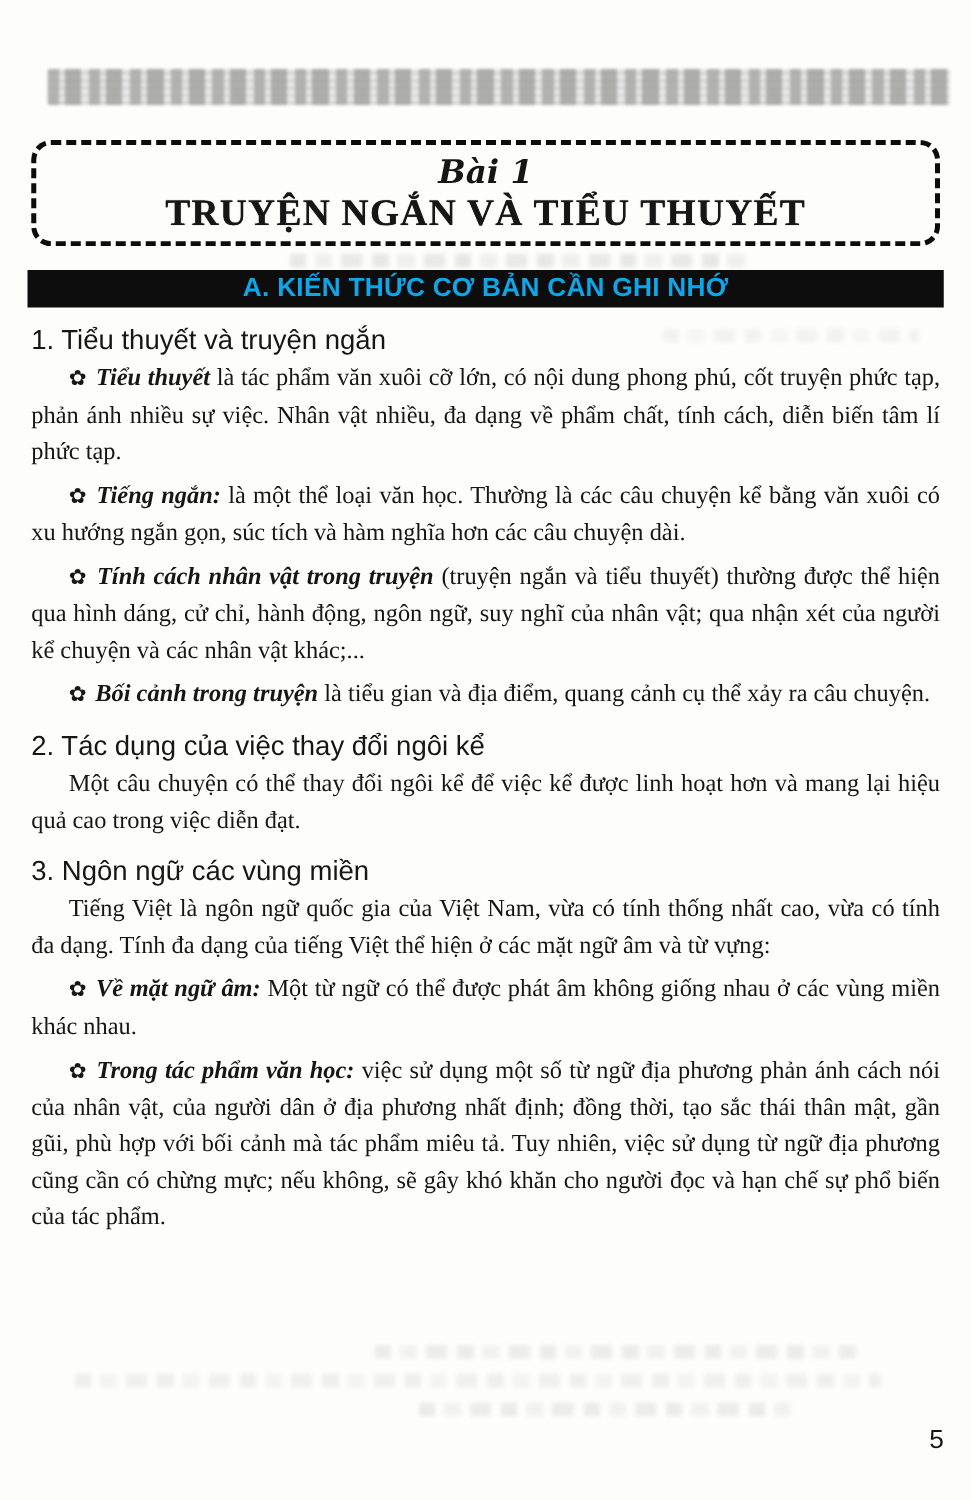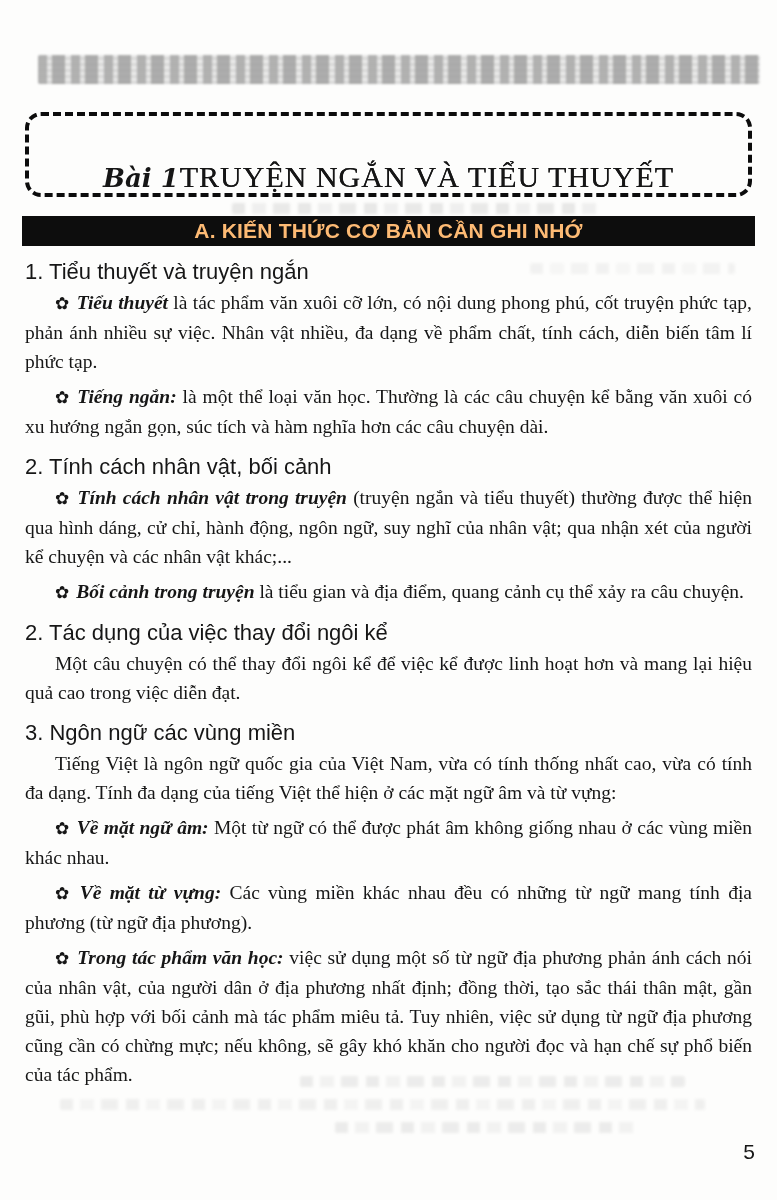--- a/index.html
+++ b/index.html
@@ -39,42 +39,43 @@
   .ghost-e{left:335px;top:1122px;width:305px;height:11px;opacity:.16;}
 
   
   .content{position:absolute;left:25px;top:112px;width:727px;}
 
   .title-box{
     box-sizing:border-box;
     height:85px;
     border:4px dashed #0c0c0c;
     border-radius:16px;
-    display:flex;flex-direction:row;align-items:flex-end;justify-content:center;
+    display:flex;flex-direction:column;align-items:center;justify-content:center;
     gap:1px;
     margin-bottom:19px;
   }
   .lesson-label{
     font-family:"DejaVu Serif","Liberation Serif",serif;
     font-style:italic;font-weight:bold;
     font-size:26px;line-height:30px;
   }
   .lesson-title{
     font-family:"Liberation Serif","DejaVu Serif",serif;
     font-size:30px;line-height:33px;
     letter-spacing:1px;
     text-shadow:0 0 .6px #161616;
+    font-weight:bold;
   }
 
   .banner{
     box-sizing:border-box;
     margin-left:-3px;
     width:733px;height:30px;
     background:#0d0d0d;
-    color:#fdba74;
+    color:#0ea5e9;
     font-family:"Liberation Sans","DejaVu Sans",sans-serif;
     font-weight:bold;font-size:21px;line-height:30px;
     text-align:center;
     letter-spacing:.2px;
   }
 
   h2.sec{
     font-family:"Liberation Sans","DejaVu Sans",sans-serif;
     font-weight:normal;
     font-size:22px;line-height:26px;
@@ -122,30 +123,28 @@
       <div class="lesson-label">Bài 1</div>
       <div class="lesson-title">TRUYỆN NGẮN VÀ TIỂU THUYẾT</div>
     </div>
 
     <div class="banner">A. KIẾN THỨC CƠ BẢN CẦN GHI NHỚ</div>
 
     <h2 class="sec">1. Tiểu thuyết và truyện ngắn</h2>
     <p class="para"><span class="bullet">✿</span><b class="lead">Tiểu thuyết</b><span> là tác phẩm văn xuôi cỡ lớn, có nội dung phong phú, cốt truyện phức tạp, phản ánh nhiều sự việc. Nhân vật nhiều, đa dạng về phẩm chất, tính cách, diễn biến tâm lí phức tạp.</span></p>
     <p class="para"><span class="bullet">✿</span><b class="lead">Tiếng ngắn:</b><span> là một thể loại văn học. Thường là các câu chuyện kể bằng văn xuôi có xu hướng ngắn gọn, súc tích và hàm nghĩa hơn các câu chuyện dài.</span></p>
 
-    <h2 class="sec">2. Tính cách nhân vật, bối cảnh</h2>
     <p class="para"><span class="bullet">✿</span><b class="lead">Tính cách nhân vật trong truyện</b><span> (truyện ngắn và tiểu thuyết) thường được thể hiện qua hình dáng, cử chỉ, hành động, ngôn ngữ, suy nghĩ của nhân vật; qua nhận xét của người kể chuyện và các nhân vật khác;...</span></p>
     <p class="para"><span class="bullet">✿</span><b class="lead">Bối cảnh trong truyện</b><span> là tiểu gian và địa điểm, quang cảnh cụ thể xảy ra câu chuyện.</span></p>
 
     <h2 class="sec">2. Tác dụng của việc thay đổi ngôi kể</h2>
     <p class="para"><span>Một câu chuyện có thể thay đổi ngôi kể để việc kể được linh hoạt hơn và mang lại hiệu quả cao trong việc diễn đạt.</span></p>
 
     <h2 class="sec">3. Ngôn ngữ các vùng miền</h2>
     <p class="para"><span>Tiếng Việt là ngôn ngữ quốc gia của Việt Nam, vừa có tính thống nhất cao, vừa có tính đa dạng. Tính đa dạng của tiếng Việt thể hiện ở các mặt ngữ âm và từ vựng:</span></p>
     <p class="para"><span class="bullet">✿</span><b class="lead">Về mặt ngữ âm:</b><span> Một từ ngữ có thể được phát âm không giống nhau ở các vùng miền khác nhau.</span></p>
-    <p class="para"><span class="bullet">✿</span><b class="lead">Về mặt từ vựng:</b><span> Các vùng miền khác nhau đều có những từ ngữ mang tính địa phương (từ ngữ địa phương).</span></p>
     <p class="para"><span class="bullet">✿</span><b class="lead">Trong tác phẩm văn học:</b><span> việc sử dụng một số từ ngữ địa phương phản ánh cách nói của nhân vật, của người dân ở địa phương nhất định; đồng thời, tạo sắc thái thân mật, gần gũi, phù hợp với bối cảnh mà tác phẩm miêu tả. Tuy nhiên, việc sử dụng từ ngữ địa phương cũng cần có chừng mực; nếu không, sẽ gây khó khăn cho người đọc và hạn chế sự phổ biến của tác phẩm.</span></p>
 
   </div>
 
   <div class="page-number">5</div>
 
 </div>
 
 </body></html>

